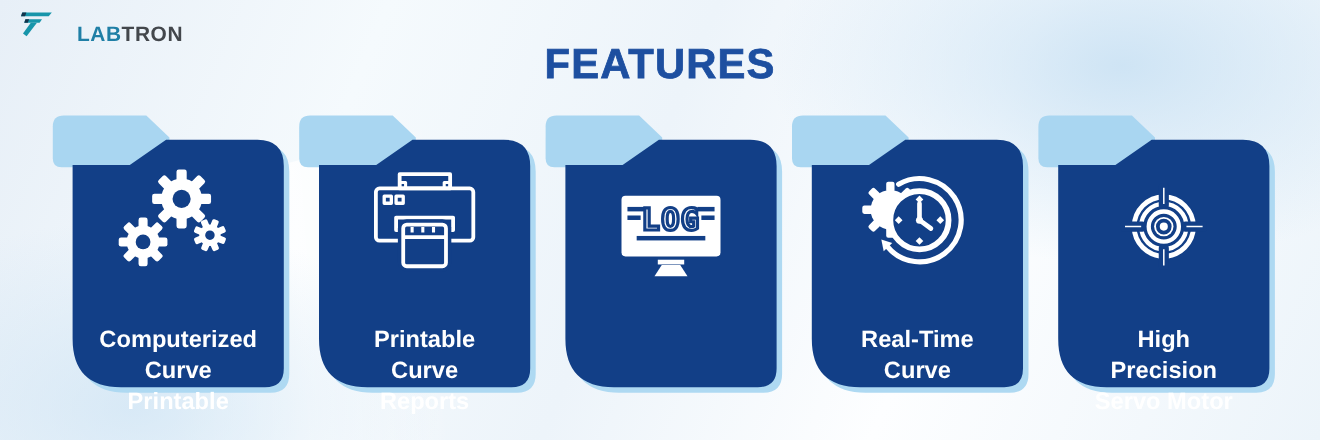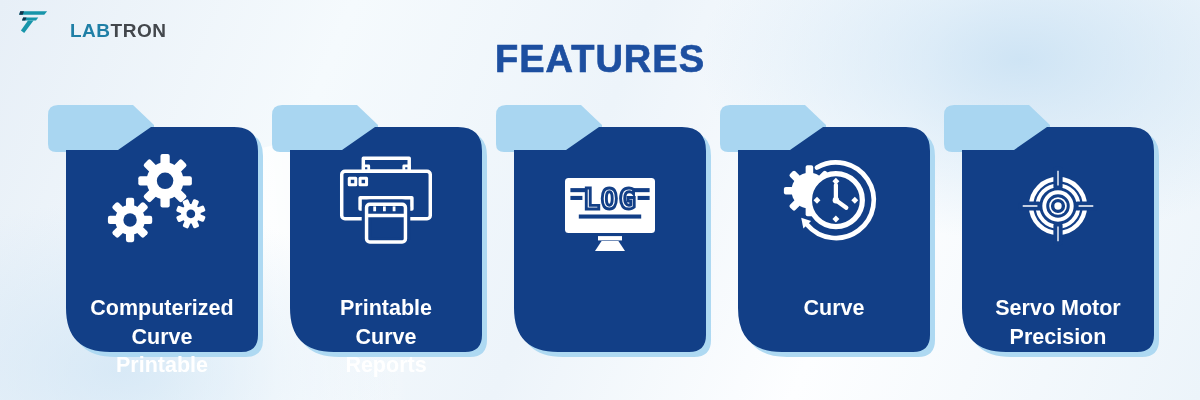--- a/index.html
+++ b/index.html
@@ -203,20 +203,21 @@
           <rect x="-2.6" y="-2.6" width="5.2" height="5.2" transform="translate(62,32) rotate(45)"></rect>
           <rect x="-2.6" y="-2.6" width="5.2" height="5.2" transform="translate(82,52) rotate(45)"></rect>
           <rect x="-2.6" y="-2.6" width="5.2" height="5.2" transform="translate(62,72) rotate(45)"></rect>
           <rect x="-2.6" y="-2.6" width="5.2" height="5.2" transform="translate(42,52) rotate(45)"></rect>
         </g>
         <path d="M62 52 V 36 M62 52 L 73 60" stroke="#fff" stroke-width="4.5" stroke-linecap="round" fill="none"></path>
         <circle cx="62" cy="52" r="3.4" fill="#fff"></circle>
       </svg>
     </div>
     <div class="label">
+      <div>Real-Time</div>
       <div>Curve</div>
     </div>
   </div>
 
   <div class="card">
     <svg class="folder" width="216" height="252" viewBox="0 0 216 252">
       <path d="M 18 45 H 70 L 103 22 H 186 Q 210 22 210 46 V 230 Q 210 247 193 247 H 62 Q 18 247 18 203 Z" transform="translate(5,5)" fill="#aed9f2"></path>
       <path d="M 10 0 H 85 L 106 20 V 47 H 8 Q 0 47 0 39 V 10 Q 0 0 10 0 Z" fill="#a9d6f1"></path>
       <path d="M 18 45 H 70 L 103 22 H 186 Q 210 22 210 46 V 230 Q 210 247 193 247 H 62 Q 18 247 18 203 Z" fill="#123f87"></path>
     </svg>
@@ -229,18 +230,19 @@
           <rect x="47.3" y="12" width="5.4" height="19" rx="1"></rect>
           <rect x="47.3" y="12" width="5.4" height="19" rx="1" transform="rotate(90 50 50)"></rect>
           <rect x="47.3" y="12" width="5.4" height="19" rx="1" transform="rotate(180 50 50)"></rect>
           <rect x="47.3" y="12" width="5.4" height="19" rx="1" transform="rotate(270 50 50)"></rect>
         </g>
         <circle cx="50" cy="50" r="9" fill="#fff"></circle>
         <circle cx="50" cy="50" r="5.5" fill="none" stroke="#123f87" stroke-width="3.5"></circle>
       </svg>
     </div>
     <div class="label">
+      <div>High</div>
+      <div>Precision</div>
       <div>Servo Motor</div>
-      <div>Precision</div>
     </div>
   </div>
 
 </div>
 
 </body></html>

